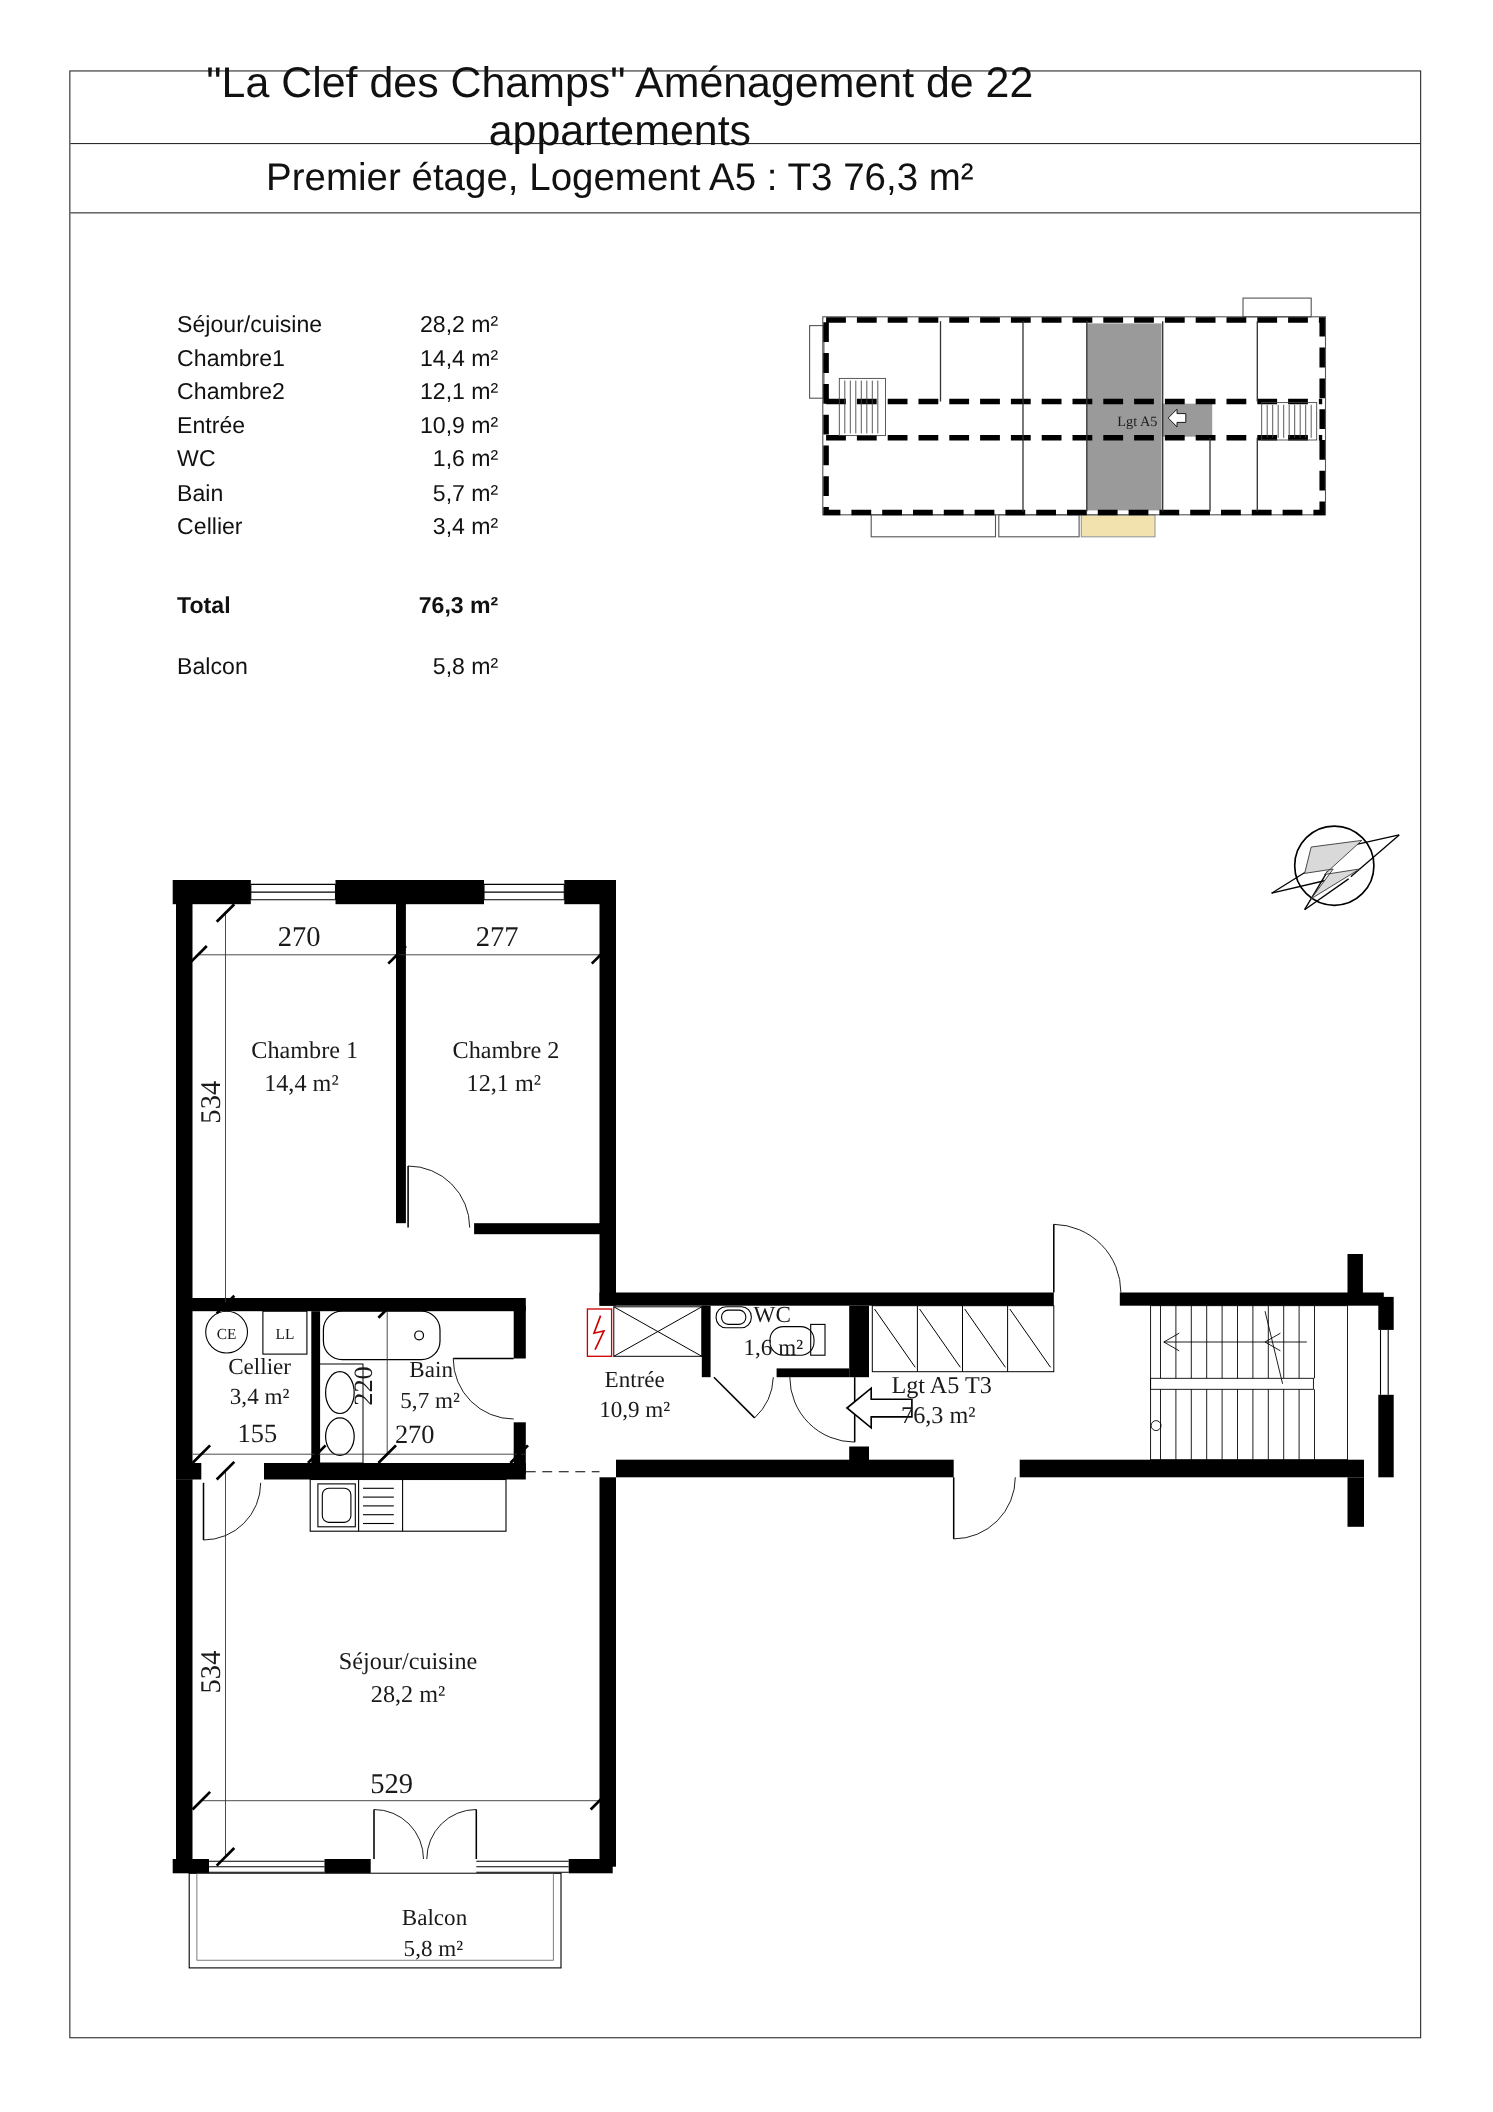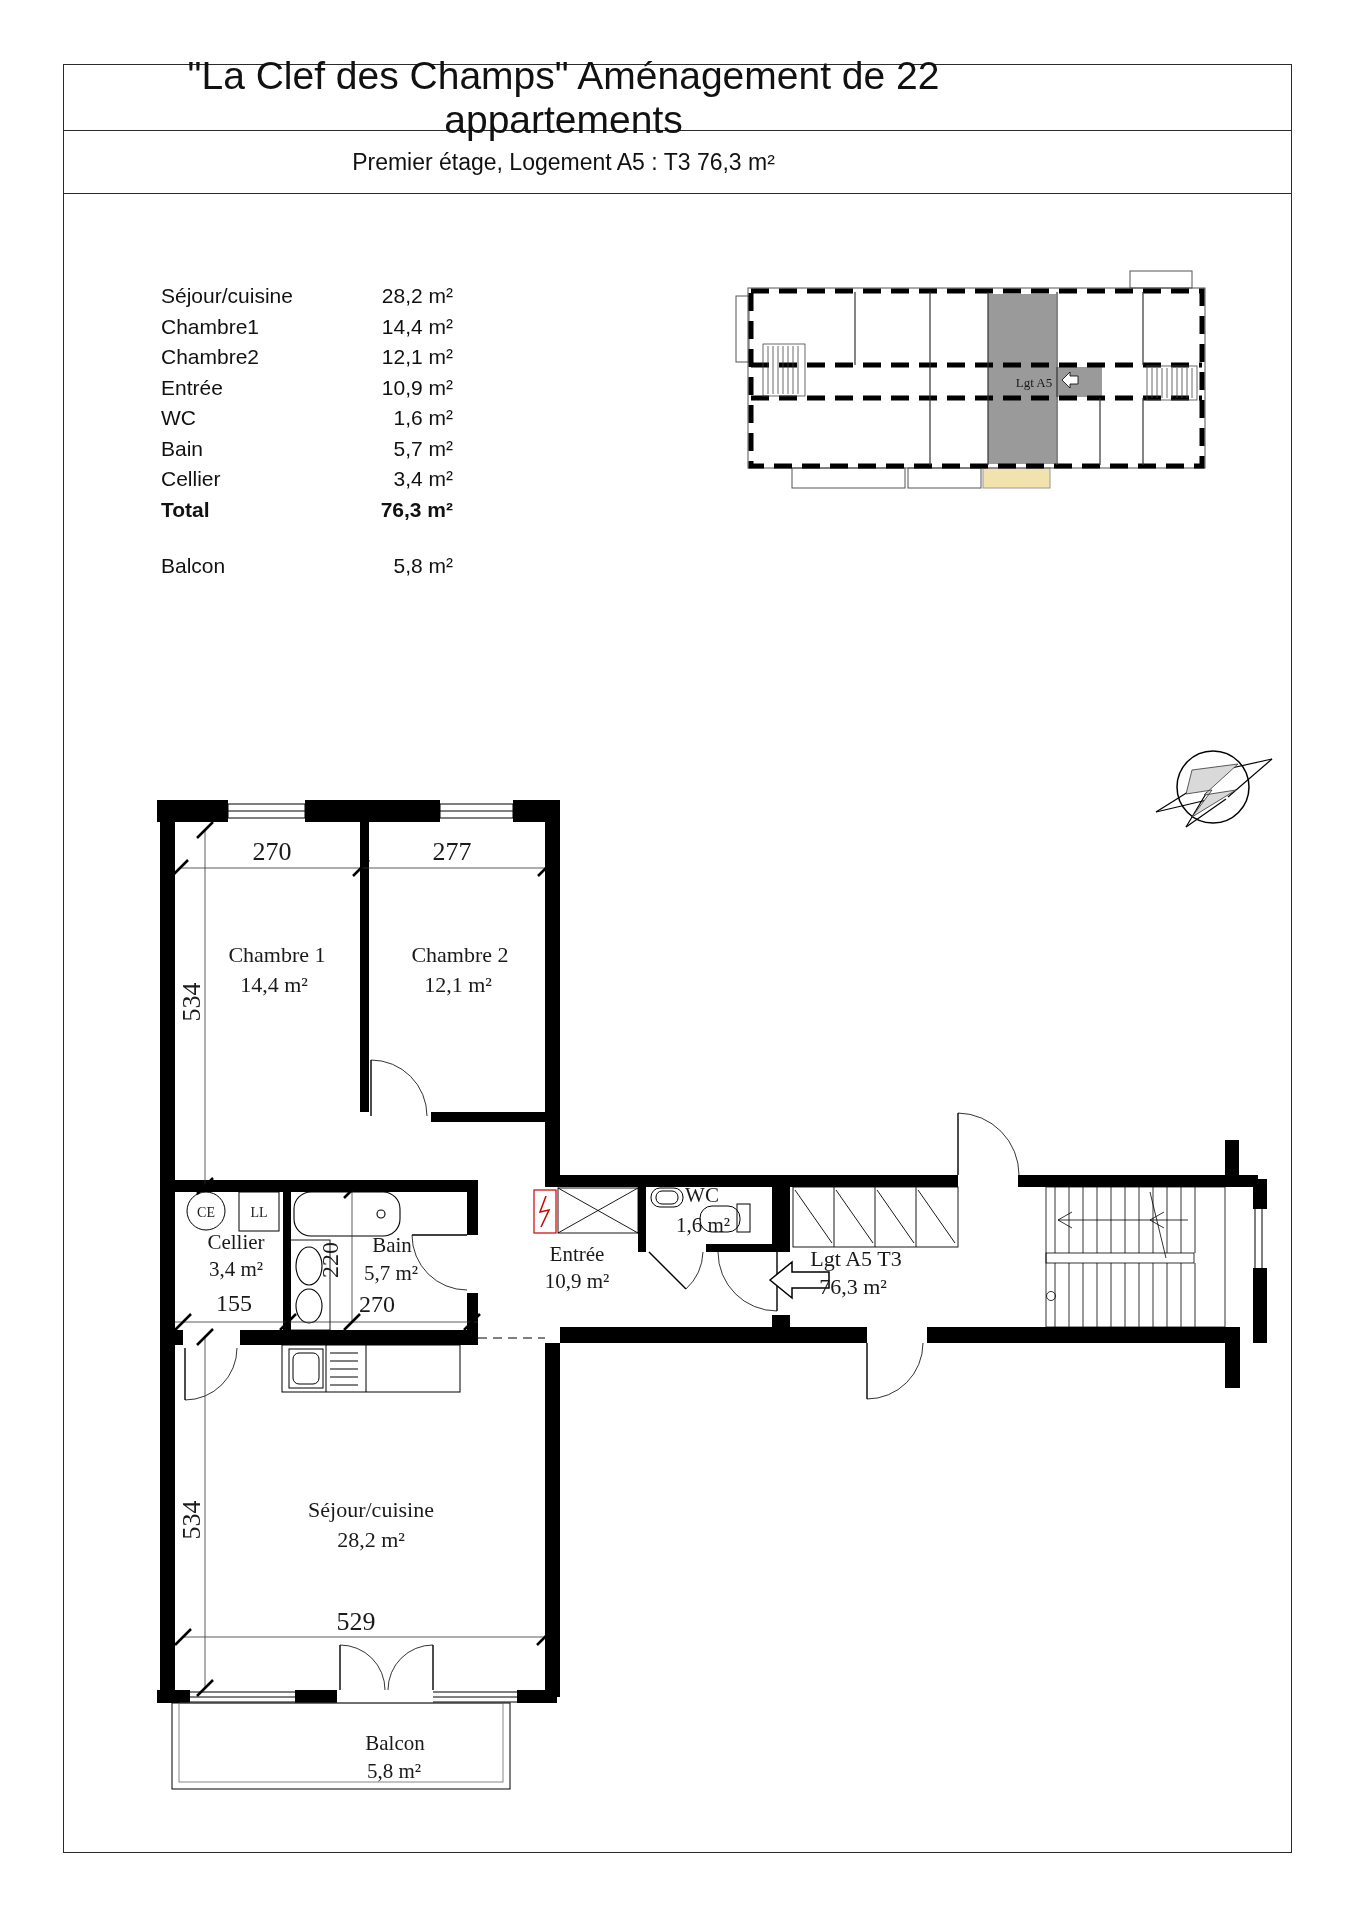--- a/index.html
+++ b/index.html
@@ -1,25 +1,25 @@
 <!DOCTYPE html>
 <html><head>
 <meta charset="utf-8">
 <style>
   html,body{margin:0;padding:0;background:#ffffff;}
   body{width:1357px;height:1920px;position:relative;font-family:"Liberation Sans",sans-serif;color:#111;}
   .page-frame{position:absolute;left:63px;top:64px;width:1229px;height:1789px;border:1px solid #2a2a2a;box-sizing:border-box;}
   .title-row{box-sizing:border-box;width:100%;text-align:center;border-bottom:1px solid #2a2a2a;
     display:flex;align-items:center;justify-content:center;padding-right:228px;}
   .title-row.r1{height:66px;font-size:39px;}
-  .title-row.r2{height:63px;font-size:23px;}
+  .title-row.r2{height:63px;font-size:35px;}
   .area-table{position:absolute;left:161px;top:281px;width:292px;font-size:21px;line-height:30.5px;}
   .area-row{display:flex;justify-content:space-between;height:30.5px;}
   .area-row .val{text-align:right;}
-  .area-row.total{font-weight:bold;}
+  .area-row.total{font-weight:bold;margin-top:41px;}
   .area-row.balcony{margin-top:26px;}
   svg{position:absolute;left:0;top:0;}
   .plan-serif{font-family:"Liberation Serif",serif;}
 </style>
 </head>
 <body>
 
 <div class="page-frame">
   <div class="title-row r1">
     <span>"La Clef des Champs" Aménagement de 22 appartements</span>

